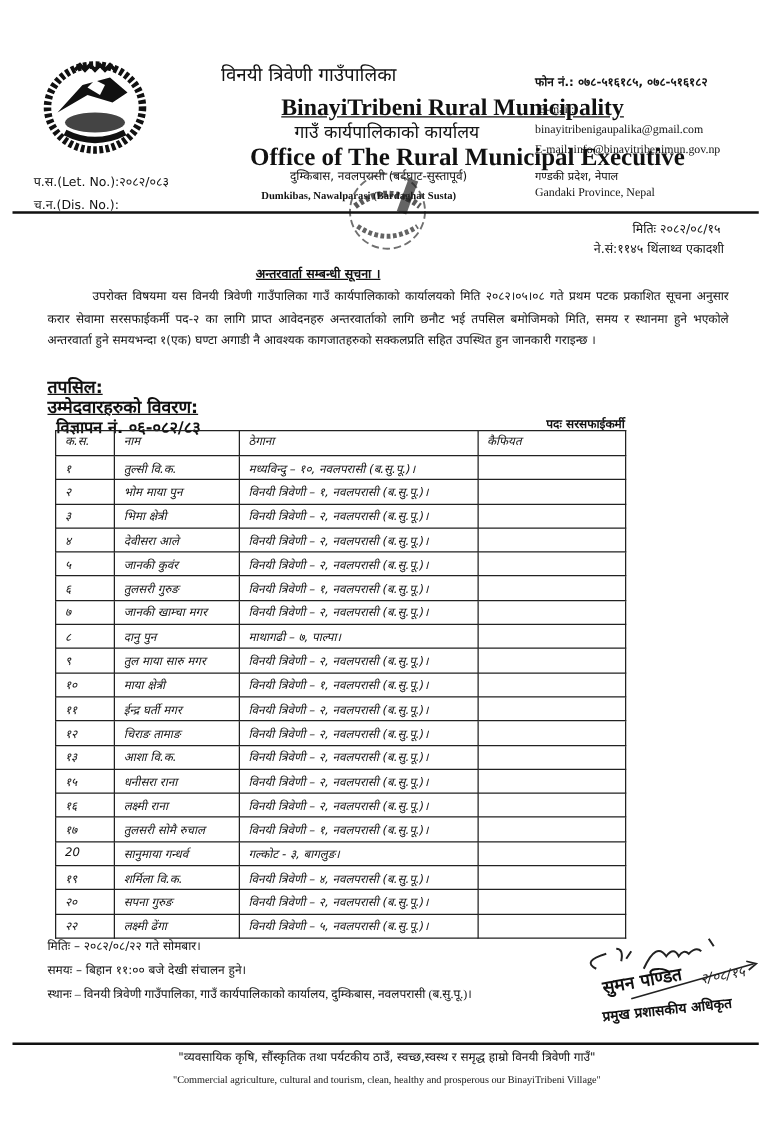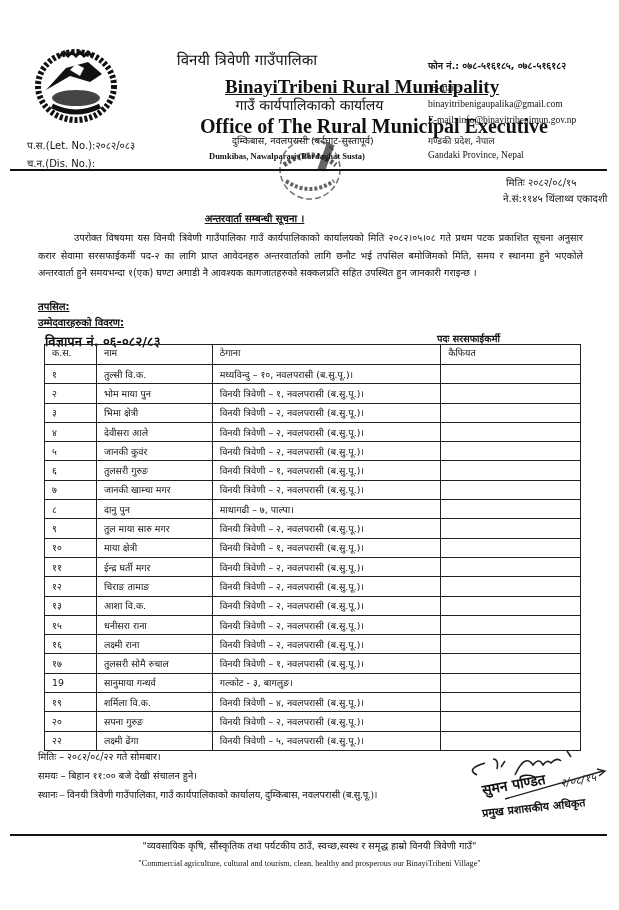--- a/index.html
+++ b/index.html
@@ -20,32 +20,32 @@
   .hdr-np-addr { left:232px; top:134px; font-size:9.5px; }
   .hdr-en-addr { left:209px; top:151px; font-size:8.5px; font-weight:bold; }
 
   .hdr-right { left:428px; font-size:9.5px; }
   .letno { left:27px; top:138px; font-size:10px; }
   .disno { left:27px; top:156px; font-size:10px; }
 
   .rule { position:absolute; left:10px; width:597px; height:2px; background:#111; }
 
   .date-line { left:506px; top:175px; font-size:10px; }
-  .ns-line { left:475px; top:191px; font-size:10px;margin-left:28px; }
+  .ns-line { left:475px; top:191px; font-size:10px; }
 
   .notice-title { left:0; width:509px; text-align:center; top:211px; font-size:10px; text-decoration:underline; font-weight:bold; }
 
   .para { position:absolute; left:38px; width:545px; top:229px; font-size:9.6px; line-height:17.5px; text-align:justify; text-indent:36px; }
 
-  .subhead { left:38px; font-size:10px; text-decoration:underline; font-weight:bold; }
+  .subhead { left:38px; font-size:14px; text-decoration:underline; font-weight:bold; }
 
   .adv-no { left:45px; top:332px; font-size:13px; font-weight:bold; }
   .post { left:437px; top:332px; font-size:9.6px; font-weight:bold; }
 
-  table#cands { position:absolute; left:44px; top:344px; width:537px; border-collapse:collapse; font-size:9.4px; }
+  table#cands { position:absolute; left:44px; top:344px; width:457px; border-collapse:collapse; font-size:9.4px;font-style:italic; }
   #cands td, #cands th { border:1px solid #222; padding:0 0 0 7px; height:18.3px; text-align:left; font-weight:normal; vertical-align:middle; }
   #cands th { height:18px; vertical-align:top; padding-top:1px; }
   #cands col.c1 { width:52px; } #cands col.c2 { width:116px; } #cands col.c3 { width:229px; } #cands col.c4 { width:140px; }
 
   .sched { left:38px; font-size:9.6px; }
 
   
   .sig-scribble { left:455px; top:745px; width:160px; height:55px; }
   .sig-name { left:482px; top:780px; font-size:14px; font-weight:bold; transform:rotate(-10deg); transform-origin:left center; }
   .sig-date { left:560px; top:772px; font-size:11px; color:#222; font-style:italic; transform:rotate(-10deg); }
@@ -213,21 +213,21 @@
         <td>विनयी त्रिवेणी – २, नवलपरासी (ब.सु.पू.)।</td>
         <td></td>
       </tr>
       <tr>
         <td>१७</td>
         <td>तुलसरी सोमै रुचाल</td>
         <td>विनयी त्रिवेणी – १, नवलपरासी (ब.सु.पू.)।</td>
         <td></td>
       </tr>
       <tr>
-        <td>19</td>
+        <td>20</td>
         <td>सानुमाया गन्धर्व</td>
         <td>गल्कोट - ३, बागलुङ।</td>
         <td></td>
       </tr>
       <tr>
         <td>१९</td>
         <td>शर्मिला वि.क.</td>
         <td>विनयी त्रिवेणी – ४, नवलपरासी (ब.सु.पू.)।</td>
         <td></td>
       </tr>

